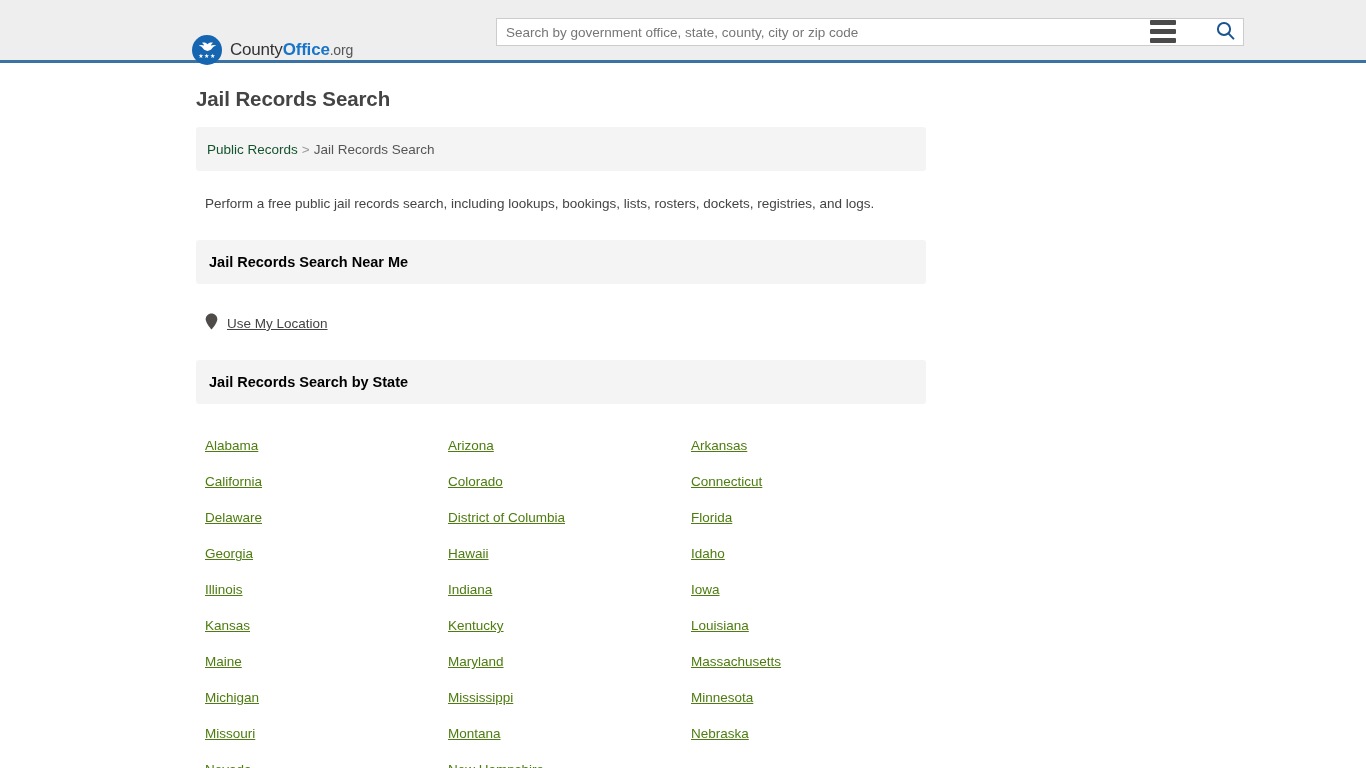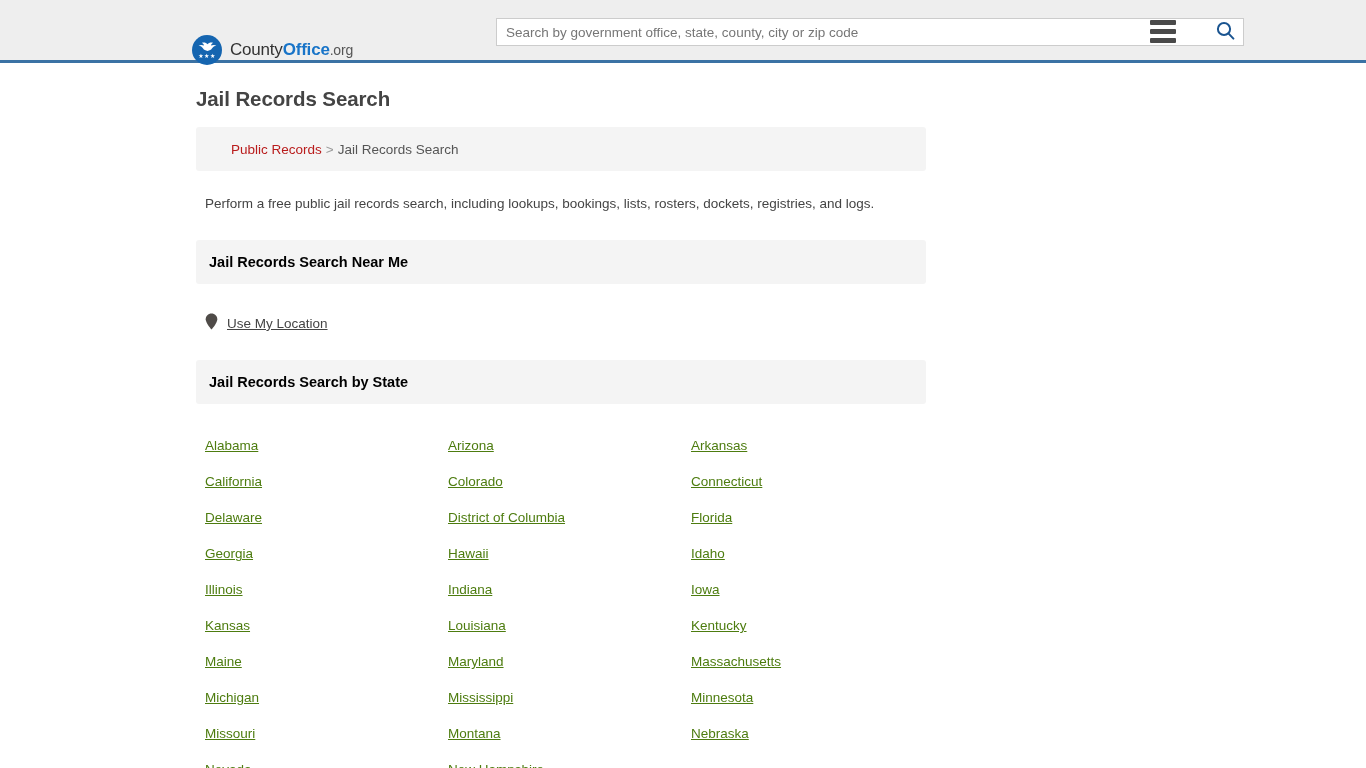--- a/index.html
+++ b/index.html
@@ -140,23 +140,22 @@
     border-radius: 3px;
     padding: 13px 11px;
     box-sizing: border-box;
     width: 730px;
   }
   .breadcrumb {
     font-size: 13.5px;
     color: #555555;
   }
   .breadcrumb a {
-    color: #b91c1c;
+    color: #14532d;
     text-decoration: none;
-    margin-left: 24px;
   }
   .breadcrumb .sep {
     color: #999999;
     margin: 0 4px;
   }
   .intro {
     font-size: 13.5px;
     color: #444444;
     margin: 24px 0 0 9px;
     line-height: 1.4;
@@ -307,26 +306,26 @@
       <div class="state-cell">
         <a class="state-link" href="#">Indiana</a>
       </div>
       <div class="state-cell">
         <a class="state-link" href="#">Iowa</a>
       </div>
       <div class="state-cell">
         <a class="state-link" href="#">Kansas</a>
       </div>
       <div class="state-cell">
+        <a class="state-link" href="#">Kentucky</a>
+      </div>
+      <div class="state-cell">
         <a class="state-link" href="#">Louisiana</a>
       </div>
       <div class="state-cell">
-        <a class="state-link" href="#">Kentucky</a>
-      </div>
-      <div class="state-cell">
         <a class="state-link" href="#">Maine</a>
       </div>
       <div class="state-cell">
         <a class="state-link" href="#">Maryland</a>
       </div>
       <div class="state-cell">
         <a class="state-link" href="#">Massachusetts</a>
       </div>
       <div class="state-cell">
         <a class="state-link" href="#">Michigan</a>

